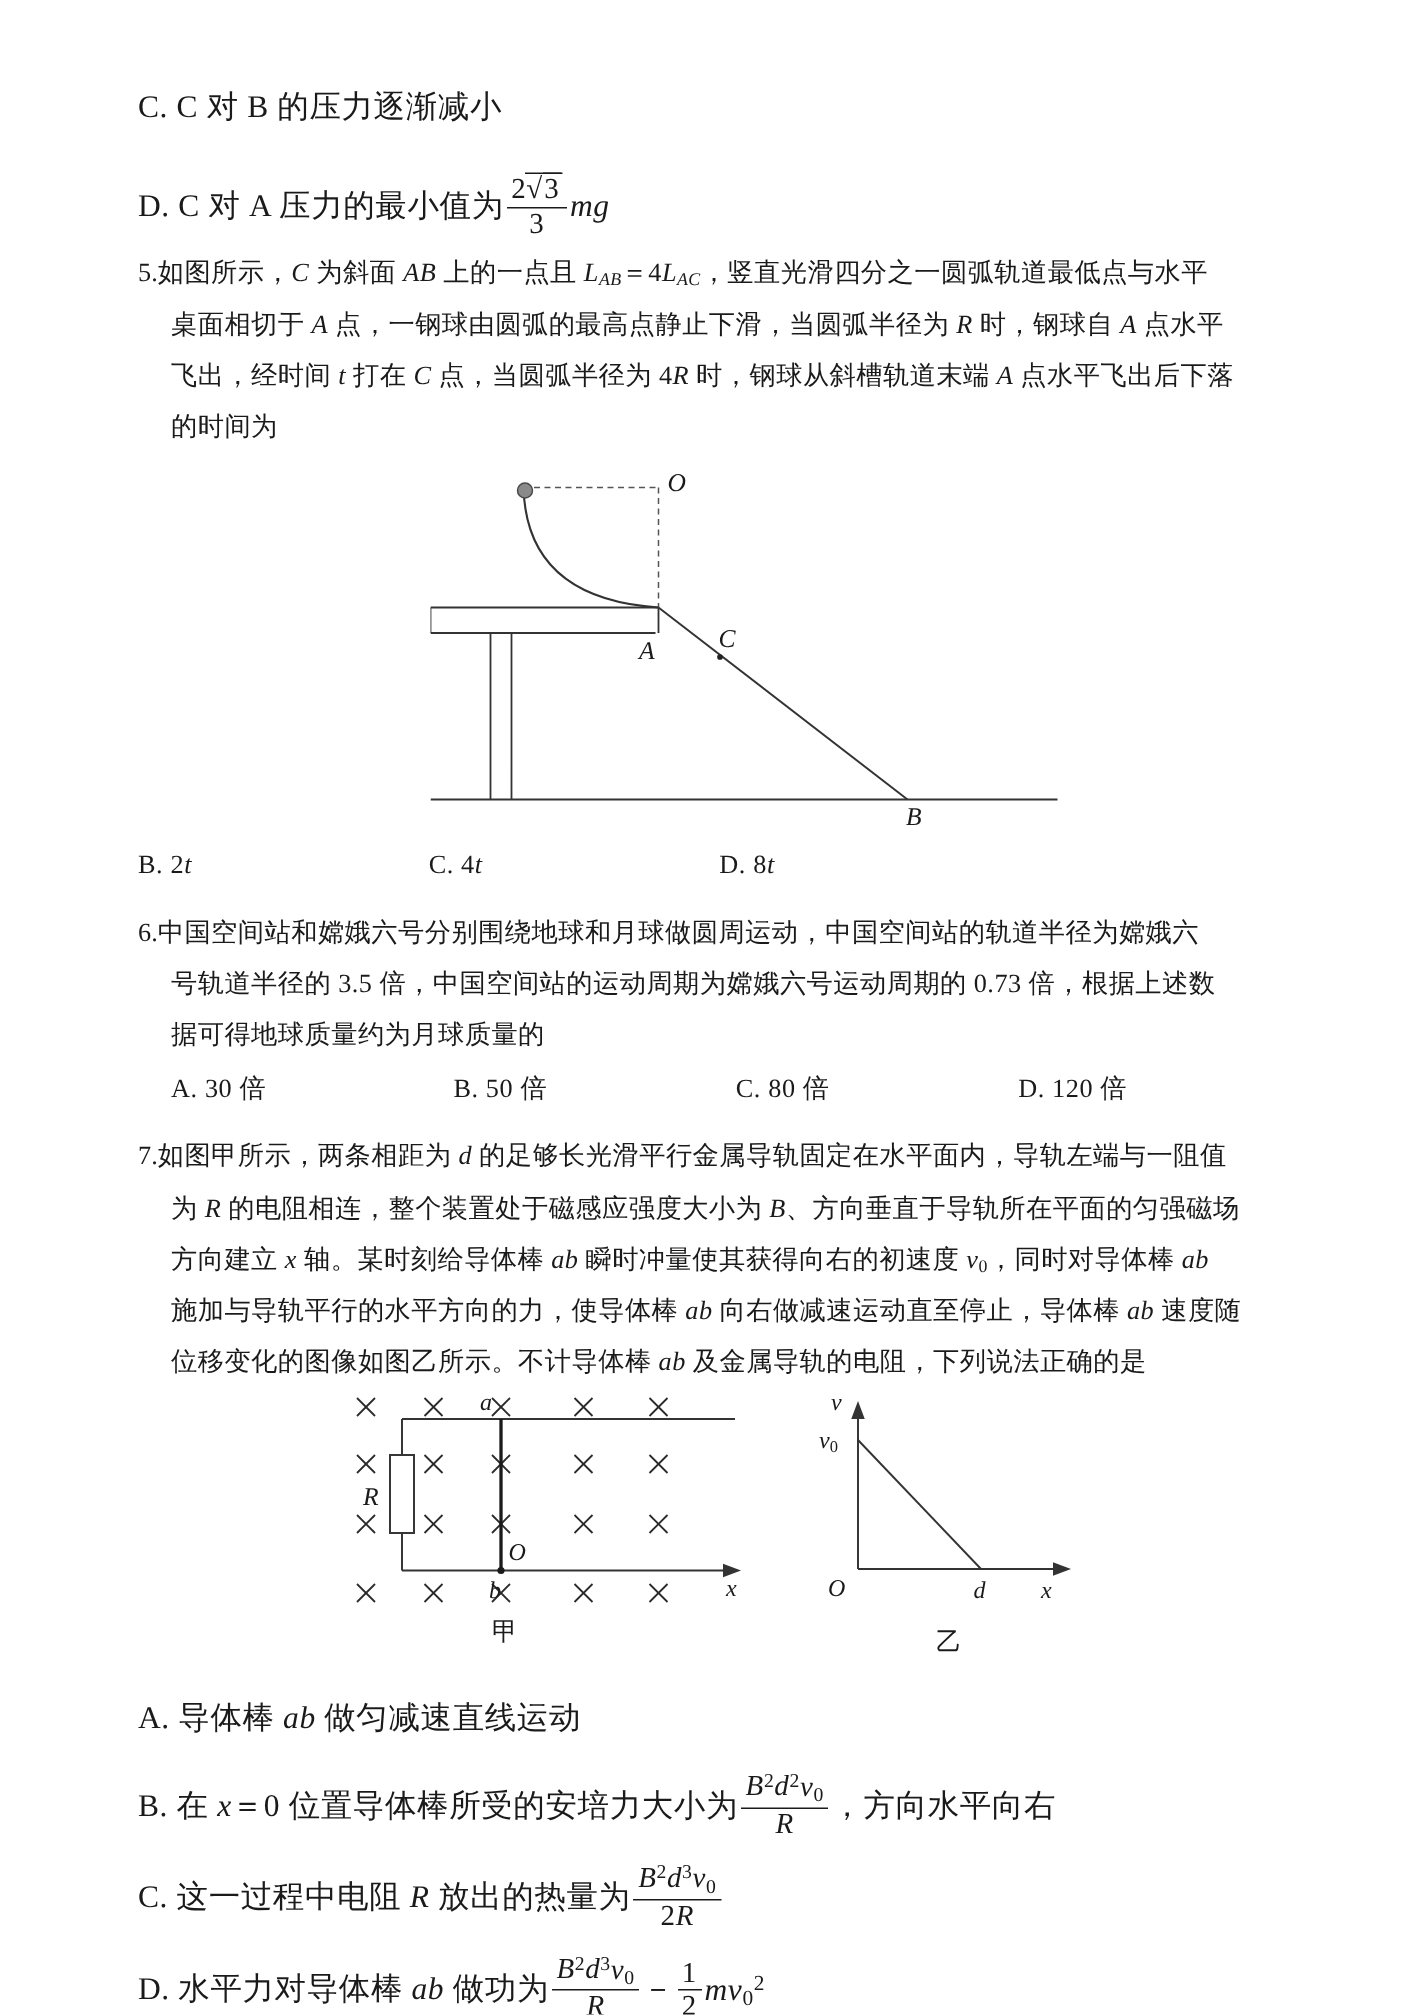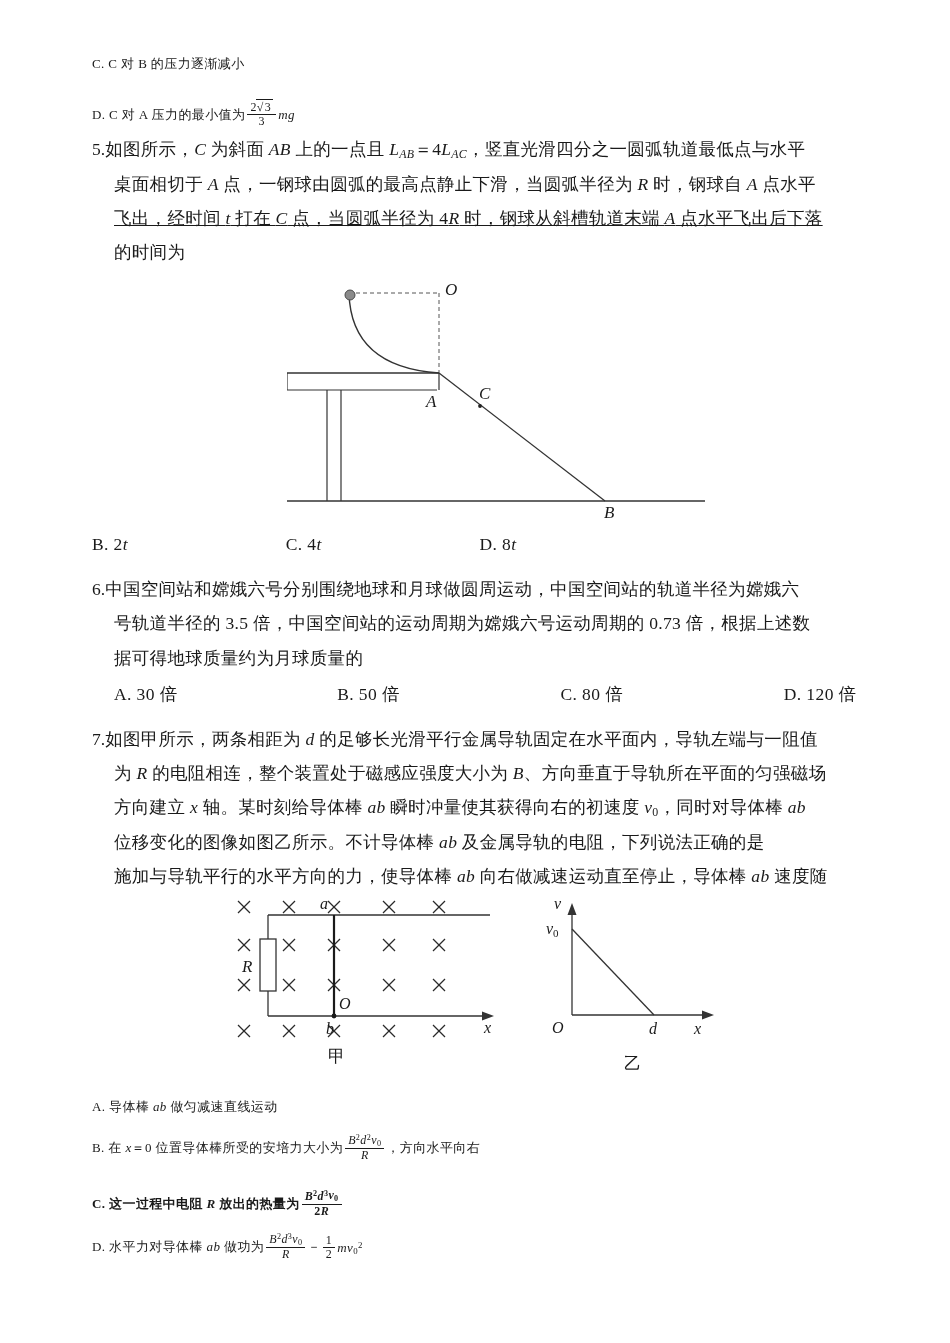--- a/index.html
+++ b/index.html
@@ -22,21 +22,21 @@
   }
   .content {
     position: absolute;
     left: 92px;
     top: 52px;
     width: 775px;
   }
 
   
   .opt-line {
-    font-size: 13px;
+    font-size: 21px;
     line-height: 1.9;
     margin: 0 0 4px 0;
     letter-spacing: 0.4px;
   }
   .q-block {
     margin: 6px 0 0 0;
   }
   .q-para {
     font-size: 17.5px;
     line-height: 1.95;
@@ -135,21 +135,21 @@
     <span>D. C 对 A 压力的最小值为</span><span class="frac"><span class="num">2<span class="sqrt">√<span style="border-top:1.1px solid #1a1a1a;padding:0 1px;">3</span></span></span><span class="den">3</span></span><span class="it">mg</span>
   </div>
 
   <div class="q-block" style="margin-top:4px;">
     <div class="q-para hang">
       <span class="q-num">5.</span><span>如图所示，<span class="it">C</span> 为斜面 <span class="it">AB</span> 上的一点且 <span class="it">L<span class="sub">AB</span></span>＝4<span class="it">L<span class="sub">AC</span></span>，竖直光滑四分之一圆弧轨道最低点与水平</span>
     </div>
     <div class="q-para hang" style="padding-left:22px;text-indent:0;">
       桌面相切于 <span class="it">A</span> 点，一钢球由圆弧的最高点静止下滑，当圆弧半径为 <span class="it">R</span> 时，钢球自 <span class="it">A</span> 点水平
     </div>
-    <div class="q-para hang" style="padding-left:22px;text-indent:0;text-decoration:underline;">
+    <div class="q-para hang" style="padding-left:22px;text-indent:0;">
       飞出，经时间 <span class="it">t</span> 打在 <span class="it">C</span> 点，当圆弧半径为 4<span class="it">R</span> 时，钢球从斜槽轨道末端 <span class="it">A</span> 点水平飞出后下落
     </div>
     <div class="q-para hang" style="padding-left:22px;text-indent:0;">
       <span>的时间为</span>
     </div>
   </div>
 
   <div class="fig1-wrap">
     <svg class="fig1" width="420" height="250" viewBox="0 0 420 250">
 
@@ -190,43 +190,43 @@
   <div class="q-block" style="margin-top:10px;">
     <div class="q-para hang">
       <span class="q-num">6.</span><span>中国空间站和嫦娥六号分别围绕地球和月球做圆周运动，中国空间站的轨道半径为嫦娥六</span>
     </div>
     <div class="q-para" style="padding-left:22px;">
       <span>号轨道半径的 3.5 倍，中国空间站的运动周期为嫦娥六号运动周期的 0.73 倍，根据上述数</span>
     </div>
     <div class="q-para" style="padding-left:22px;">
       <span>据可得地球质量约为月球质量的</span>
     </div>
-    <div class="opt-row" style="padding-left:22px;gap:35px;">
+    <div class="opt-row" style="padding-left:22px;">
       <span>A. 30 倍</span>
       <span>B. 50 倍</span>
       <span>C. 80 倍</span>
       <span>D. 120 倍</span>
     </div>
   </div>
 
   <div class="q-block" style="margin-top:10px;">
     <div class="q-para hang">
       <span class="q-num">7.</span>如图甲所示，两条相距为 <span class="it">d</span> 的足够长光滑平行金属导轨固定在水平面内，导轨左端与一阻值
     </div>
     <div class="q-para" style="padding-left:22px;">
       为 <span class="it">R</span> 的电阻相连，整个装置处于磁感应强度大小为 <span class="it">B</span>、方向垂直于导轨所在平面的匀强磁场
     </div>
     <div class="q-para" style="padding-left:22px;">
       方向建立 <span class="it">x</span> 轴。某时刻给导体棒 <span class="it">ab</span> 瞬时冲量使其获得向右的初速度 <span class="it">v<span class="sub" style="font-style:normal;">0</span></span>，同时对导体棒 <span class="it">ab</span>
     </div>
     <div class="q-para" style="padding-left:22px;">
+      施加与导轨平行的水平方向的力，使导体棒 <span class="it">ab</span> 向右做减速运动直至停止，导体棒 <span class="it">ab</span> 速度随
+    </div>
+    <div class="q-para" style="padding-left:22px;">
       位移变化的图像如图乙所示。不计导体棒 <span class="it">ab</span> 及金属导轨的电阻，下列说法正确的是
-    </div>
-    <div class="q-para" style="padding-left:22px;">
-      施加与导轨平行的水平方向的力，使导体棒 <span class="it">ab</span> 向右做减速运动直至停止，导体棒 <span class="it">ab</span> 速度随
     </div>
   </div>
 
   <div class="fig2-row">
 
     <svg class="fig-jia" width="300" height="190" viewBox="0 0 300 190">
 
       <g stroke="#2a2a2a" stroke-width="1.2">
         <g>
               <line x1="6" y1="4" x2="18" y2="16"></line>
@@ -354,21 +354,21 @@
   </div>
 
   <div class="opt-line" style="margin-top:2px;">
     A. 导体棒 <span class="it">ab</span> 做匀减速直线运动
   </div>
 
   <div class="opt-line" style="margin-top:14px;">
     B. 在 <span class="it">x</span>＝0 位置导体棒所受的安培力大小为<span class="frac"><span class="num"><span class="it">B</span><span class="sup" style="font-style:normal;">2</span><span class="it">d</span><span class="sup" style="font-style:normal;">2</span><span class="it">v<span class="sub" style="font-style:normal;">0</span></span></span><span class="den"><span class="it">R</span></span></span>，方向水平向右
   </div>
 
-  <div class="opt-line" style="margin-top:26px;font-weight:bold;">
+  <div class="opt-line" style="margin-top:14px;">
     C. 这一过程中电阻 <span class="it">R</span> 放出的热量为<span class="frac"><span class="num"><span class="it">B</span><span class="sup" style="font-style:normal;">2</span><span class="it">d</span><span class="sup" style="font-style:normal;">3</span><span class="it">v<span class="sub" style="font-style:normal;">0</span></span></span><span class="den">2<span class="it">R</span></span></span>
   </div>
 
   <div class="opt-line" style="margin-top:14px;">
     D. 水平力对导体棒 <span class="it">ab</span> 做功为<span class="frac"><span class="num"><span class="it">B</span><span class="sup" style="font-style:normal;">2</span><span class="it">d</span><span class="sup" style="font-style:normal;">3</span><span class="it">v<span class="sub" style="font-style:normal;">0</span></span></span><span class="den"><span class="it">R</span></span></span>－<span class="frac"><span class="num">1</span><span class="den">2</span></span><span class="it">mv<span class="sub" style="font-style:normal;">0</span><span class="sup" style="font-style:normal;">2</span></span>
   </div>
 
 </div>
 
 

